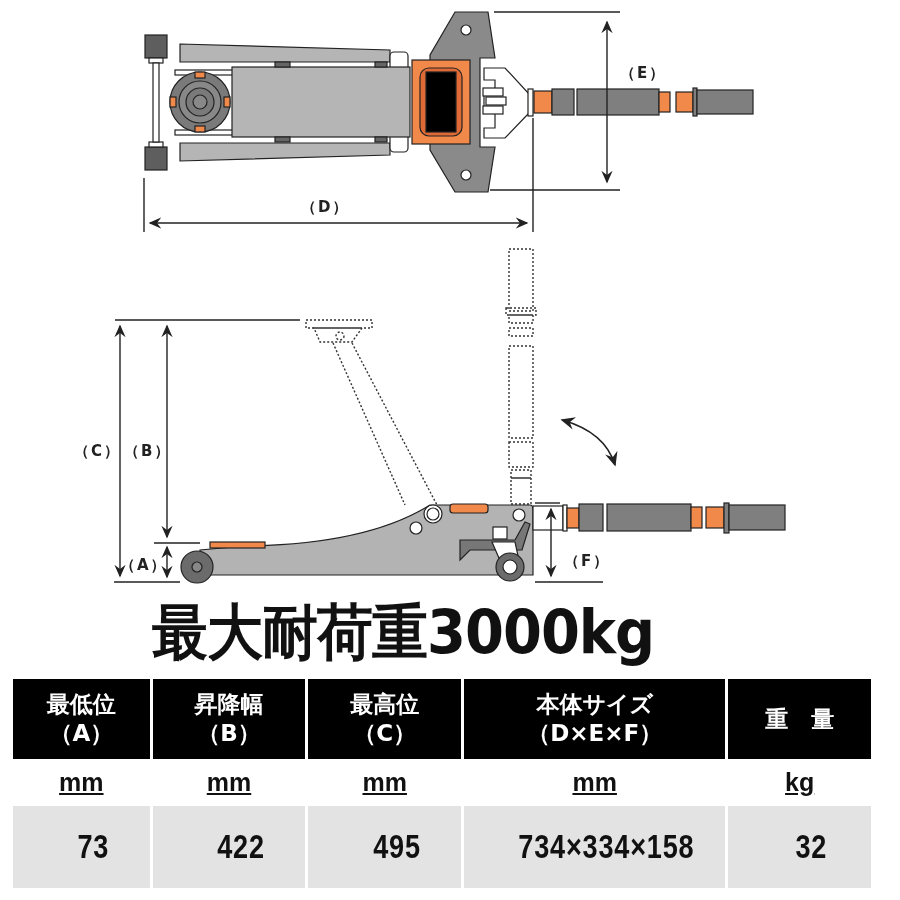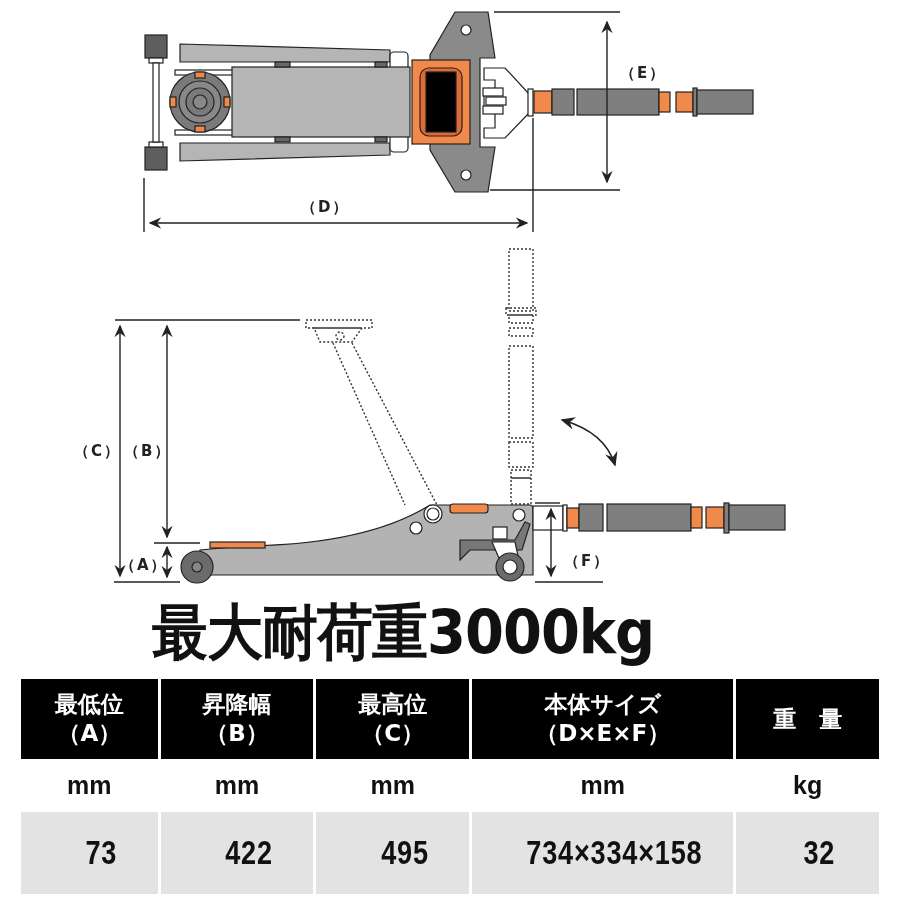--- a/index.html
+++ b/index.html
@@ -5,25 +5,25 @@
   html, body { margin:0; padding:0; background:#ffffff; }
   body { width:900px; height:900px; position:relative; overflow:hidden;
          font-family:"Liberation Sans", "DejaVu Sans", sans-serif; }
   .diagram { position:absolute; left:0; top:0; width:900px; height:600px; }
   .dim-label { position:absolute; font-weight:bold; font-size:15px; color:#222; letter-spacing:2px;
                font-family:"DejaVu Sans", sans-serif; }
   .headline { position:absolute; left:130px; top:592px; width:640px; height:80px; display:flex; align-items:center; }
   .point-badge { width:76px; height:76px; position:relative; }
   .headline-text { margin-left:22px; font-family:"DejaVu Sans", sans-serif; font-weight:bold;
                    font-size:56px; color:#111; letter-spacing:-1px; line-height:1; transform:scaleY(1.08); }
-  .spec-table { position:absolute; left:18px; top:679px; width:864px; border-collapse:separate; border-spacing:3px 0; }
+  .spec-table { position:absolute; left:10px; top:679px; width:864px; border-collapse:separate; border-spacing:3px 0; }
   .spec-table td { text-align:center; padding:0; }
   .hdr td { background:#000; color:#fff; height:80px; font-weight:bold; font-size:23px; line-height:29px;
             font-family:"DejaVu Sans", sans-serif; }
-  .unit td { height:53px; font-weight:bold; font-size:25px; color:#111; font-family:"Liberation Sans", sans-serif; }
+  .unit td { height:47px; font-weight:bold; font-size:25px; color:#111; font-family:"Liberation Sans", sans-serif;text-decoration:underline; }
   .val td { background:#e3e3e3; height:82px; font-size:33px; font-weight:bold; color:#111;
             font-family:"Liberation Sans Narrow","Liberation Sans", sans-serif; letter-spacing:1px;padding-left:24px; }
   .val td span { display:inline-block; transform:scaleX(0.82); }
 </style>
 </head>
 <body>
 
 <div class="diagram">
   <svg width="900" height="600" viewBox="0 0 900 600">
     <defs>

